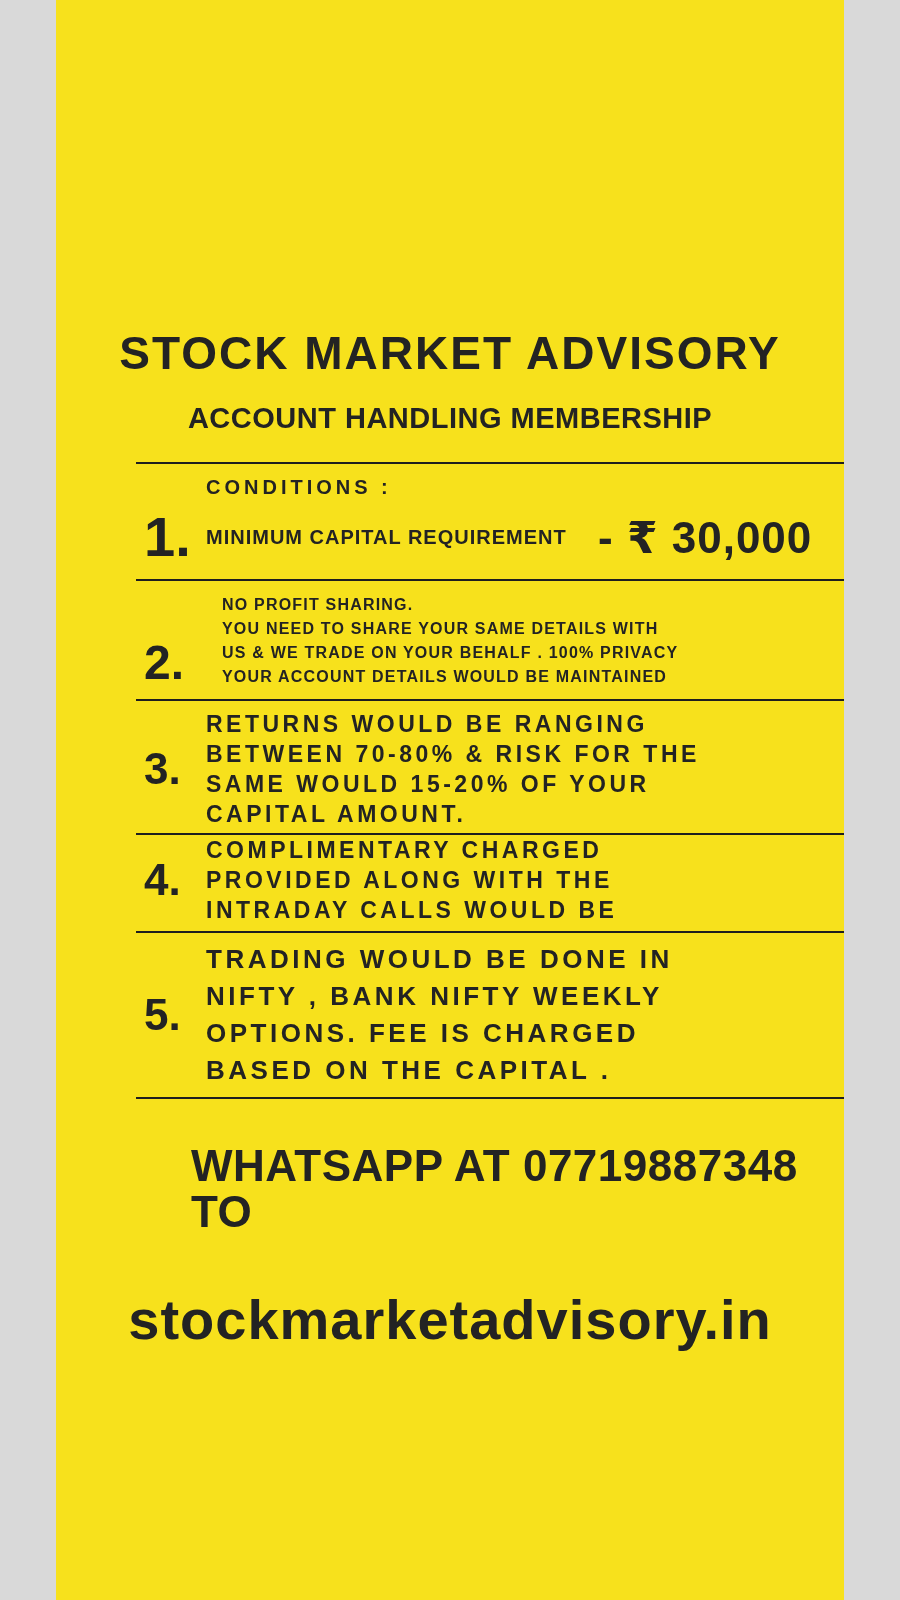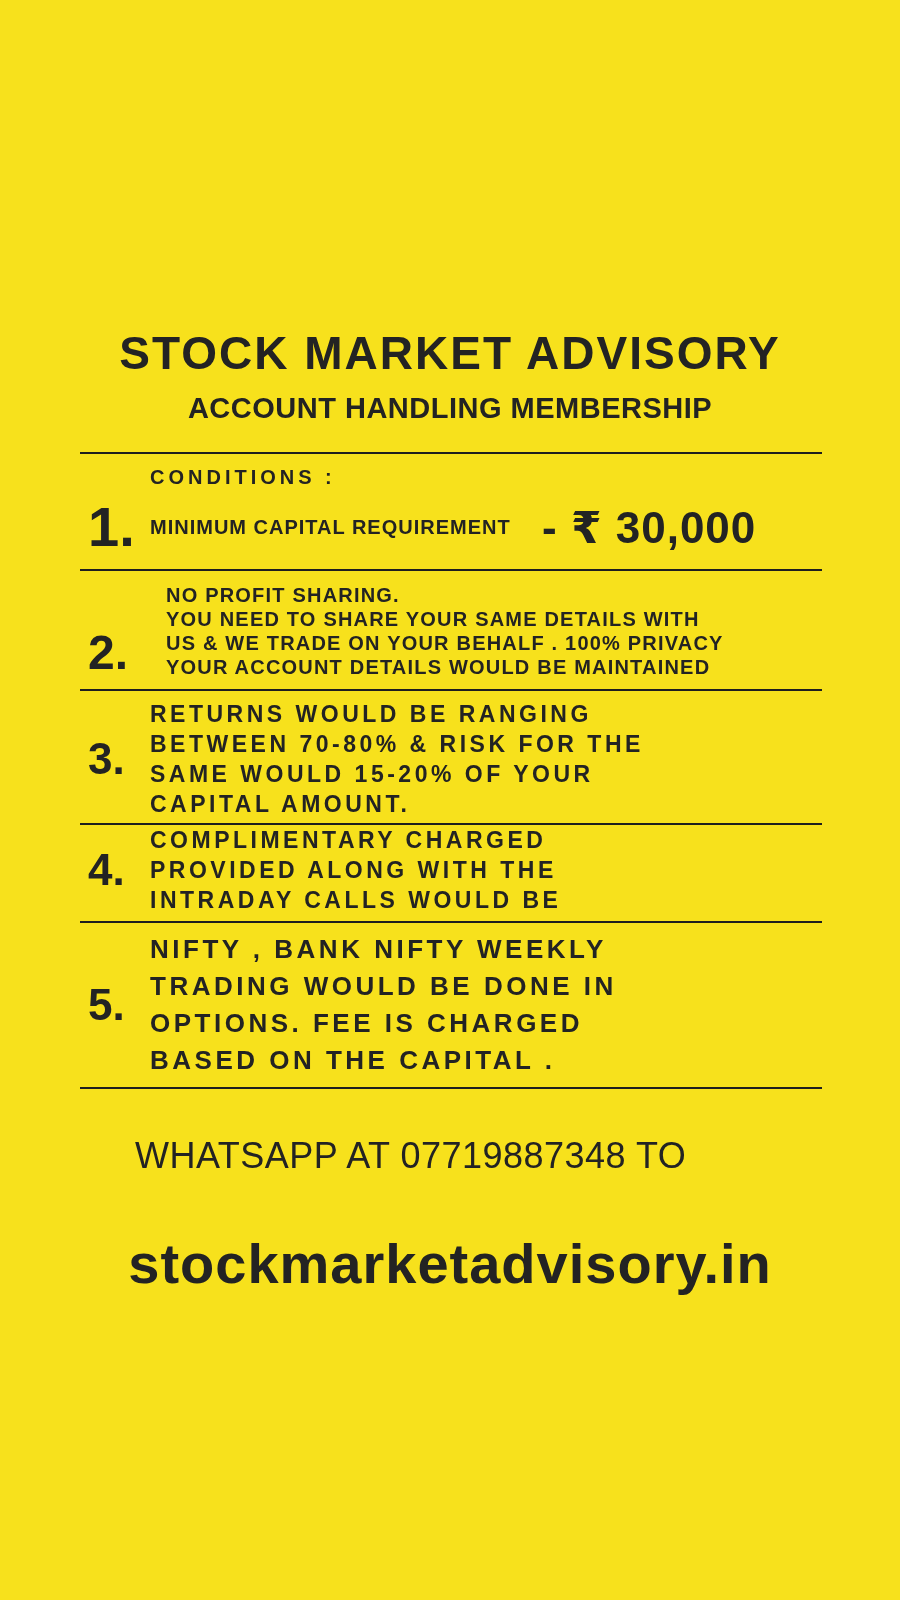--- a/index.html
+++ b/index.html
@@ -1,20 +1,20 @@
 <!DOCTYPE html>
 <html><head>
 <meta charset="utf-8">
 <style>
   html, body { margin: 0; padding: 0; }
   body { background: #d9d9d9; }
 
   .poster {
     position: relative;
-    width: 900px;
+    width: 788px;
     height: 1600px;
     margin: 0 auto;
     background: #F7E11C;
     color: #232323;
     font-family: "Liberation Sans", "DejaVu Sans", sans-serif;
     overflow: hidden;
     box-sizing: border-box;
     padding-top: 326px;
   }
 
@@ -25,21 +25,21 @@
     letter-spacing: 2px;
     line-height: 54px;
   }
 
   .subtitle {
     text-align: center;
     font-size: 29px;
     font-weight: bold;
     letter-spacing: 0.5px;
     line-height: 36px;
-    margin-top: 10px;
+    margin-top: 20px;
   }
 
   .rule {
     height: 2px;
     width: 742px;
     margin-left: 80px;
     background: #1e1e1e;
   }
   .rule-top    { margin-top: 26px; }
   .rule-after1 { margin-top: 14px; }
@@ -80,21 +80,21 @@
   .item1 .value {
     font-size: 44px;
     font-weight: bold;
     letter-spacing: 1px;
   }
 
   
   .item2 { margin-top: 12px; align-items: flex-end; }
   .item2 .num { width: 78px; font-size: 48px; margin-bottom: 2px; }
   .item2 .lines div {
-    font-size: 20px;
+    font-size: 16px;
     font-weight: bold;
     letter-spacing: 1.2px;
     line-height: 24px;
   }
 
   
   .item3, .item4 { align-items: center; }
   .item3 { margin-top: 8px; }
   .item3 .num, .item4 .num { width: 62px; font-size: 44px; }
   .item3 .lines div, .item4 .lines div {
@@ -111,22 +111,22 @@
     font-size: 26px;
     font-weight: bold;
     letter-spacing: 3.5px;
     line-height: 37px;
   }
 
   .cta {
     margin: 44px 0 0 135px;
   }
   .cta div {
-    font-size: 36px;
-    font-weight: normal;
+    font-size: 44px;
+    font-weight: bold;
     letter-spacing: 0.5px;
     line-height: 46px;
   }
 
   .website {
     margin-top: 52px;
     text-align: center;
     font-size: 56px;
     font-weight: bold;
     letter-spacing: 1px;
@@ -183,22 +183,22 @@
       <div>PROVIDED ALONG WITH THE</div>
       <div>INTRADAY CALLS WOULD BE</div>
     </div>
   </div>
 
   <div class="rule rule-after4"></div>
 
   <div class="item item5">
     <div class="num">5.</div>
     <div class="lines">
+      <div>TRADING WOULD BE DONE IN</div>
       <div>NIFTY , BANK NIFTY WEEKLY</div>
-      <div>TRADING WOULD BE DONE IN</div>
       <div>OPTIONS. FEE IS CHARGED</div>
       <div>BASED ON THE CAPITAL .</div>
     </div>
   </div>
 
   <div class="rule rule-after5"></div>
 
   <div class="cta">
     <div>WHATSAPP AT 07719887348 TO</div>
   </div>

